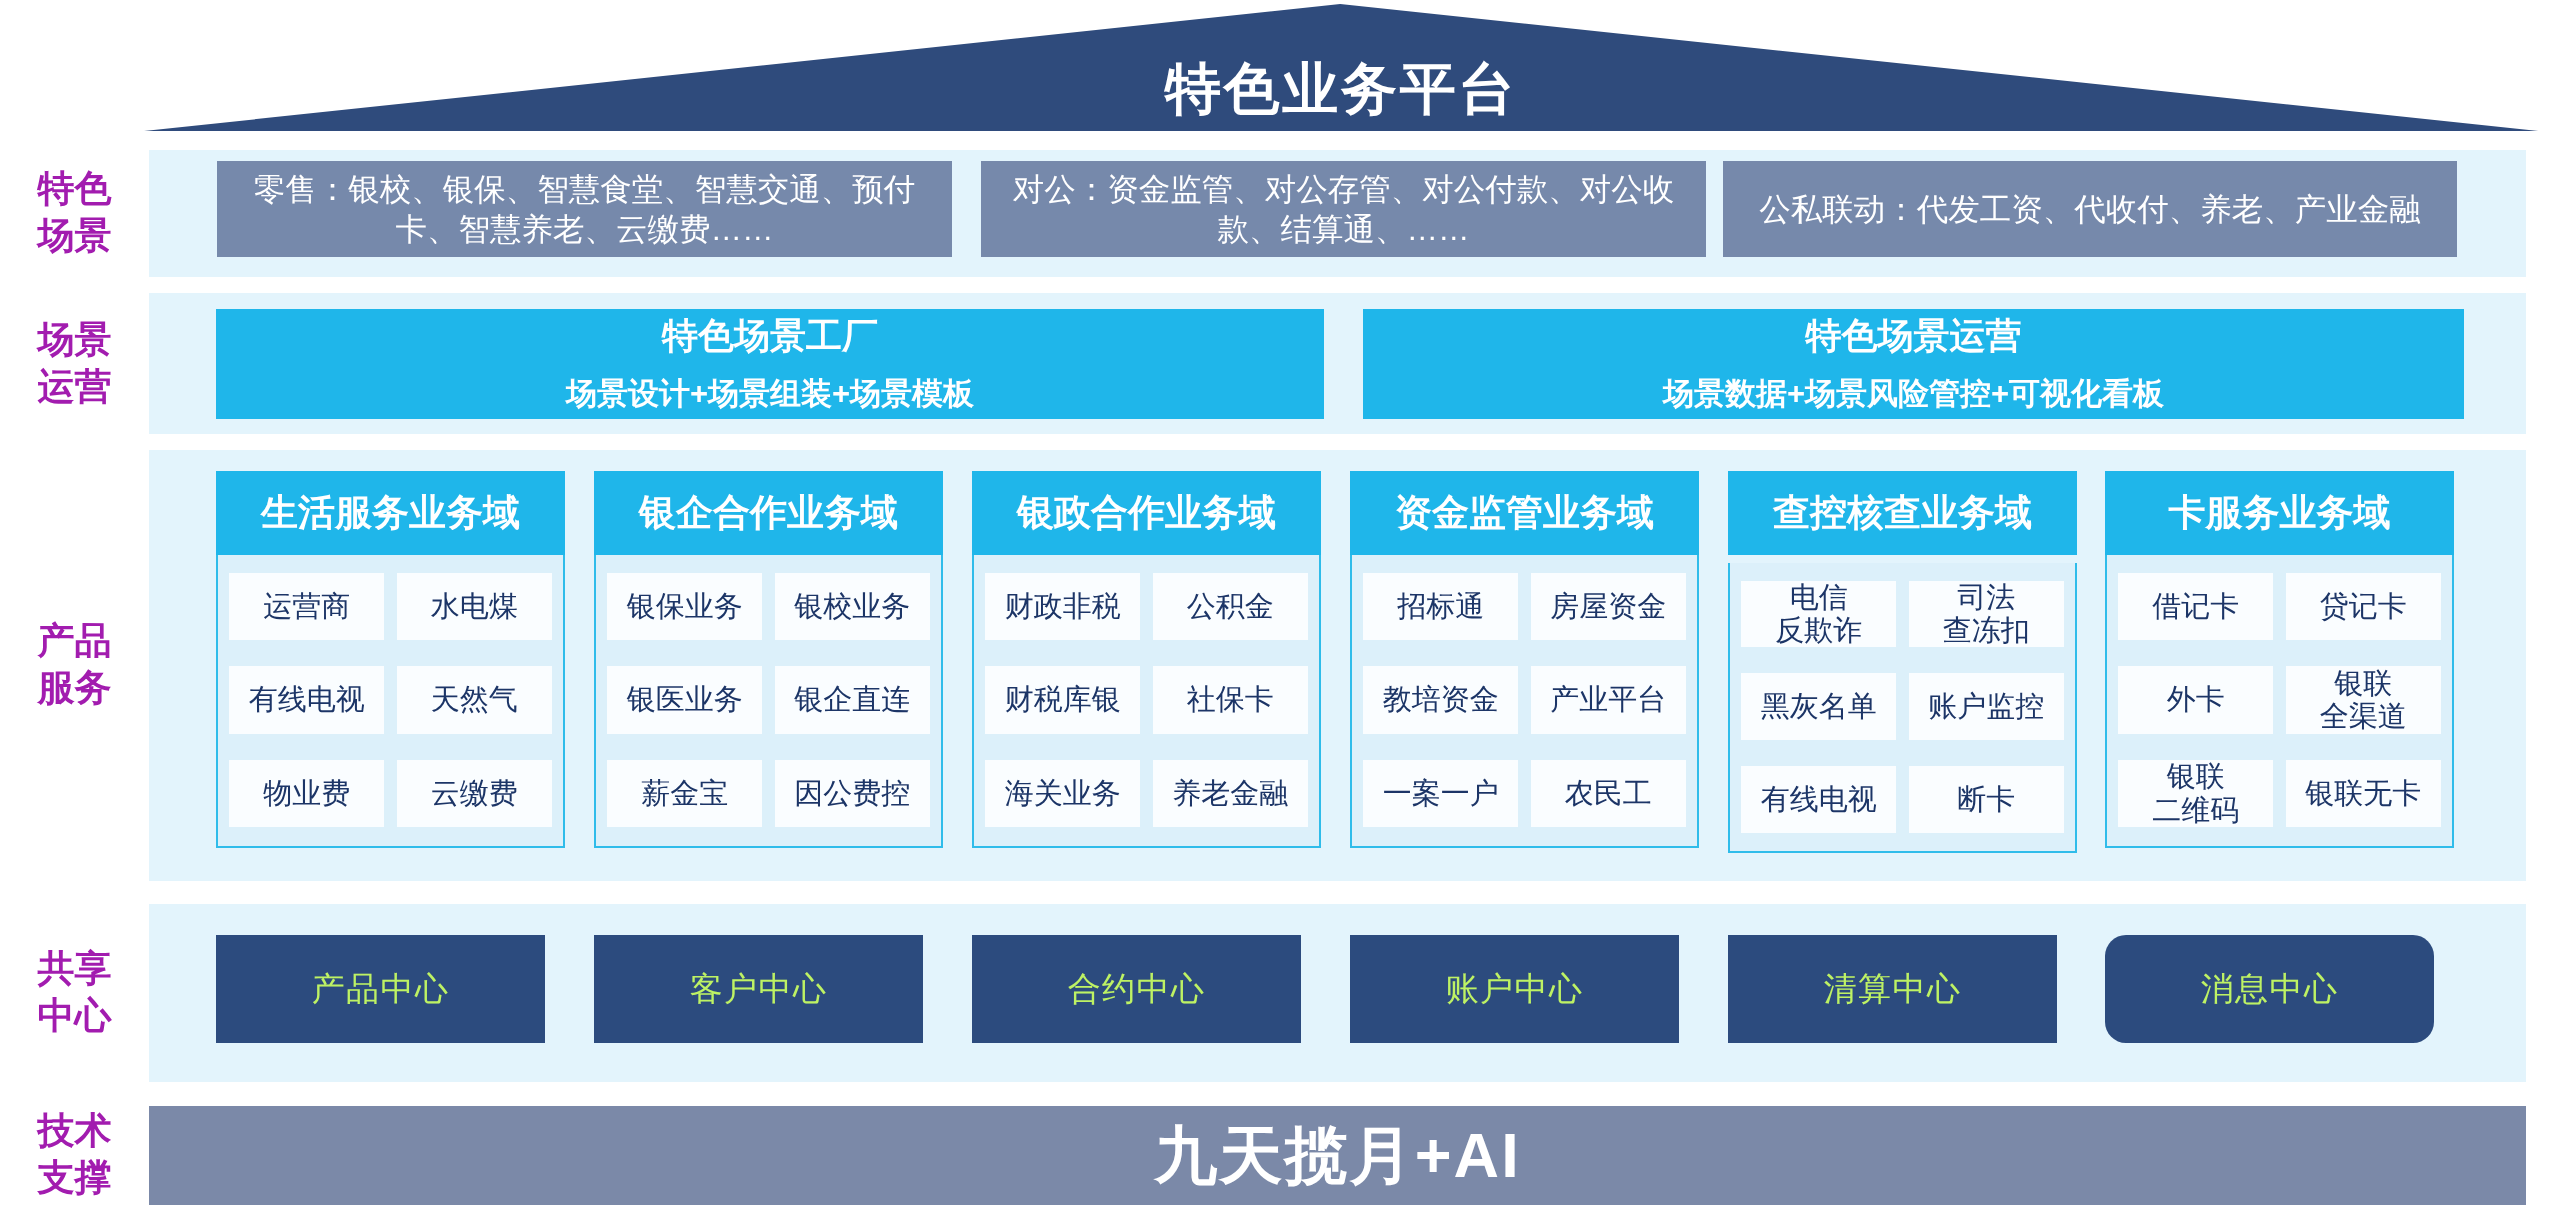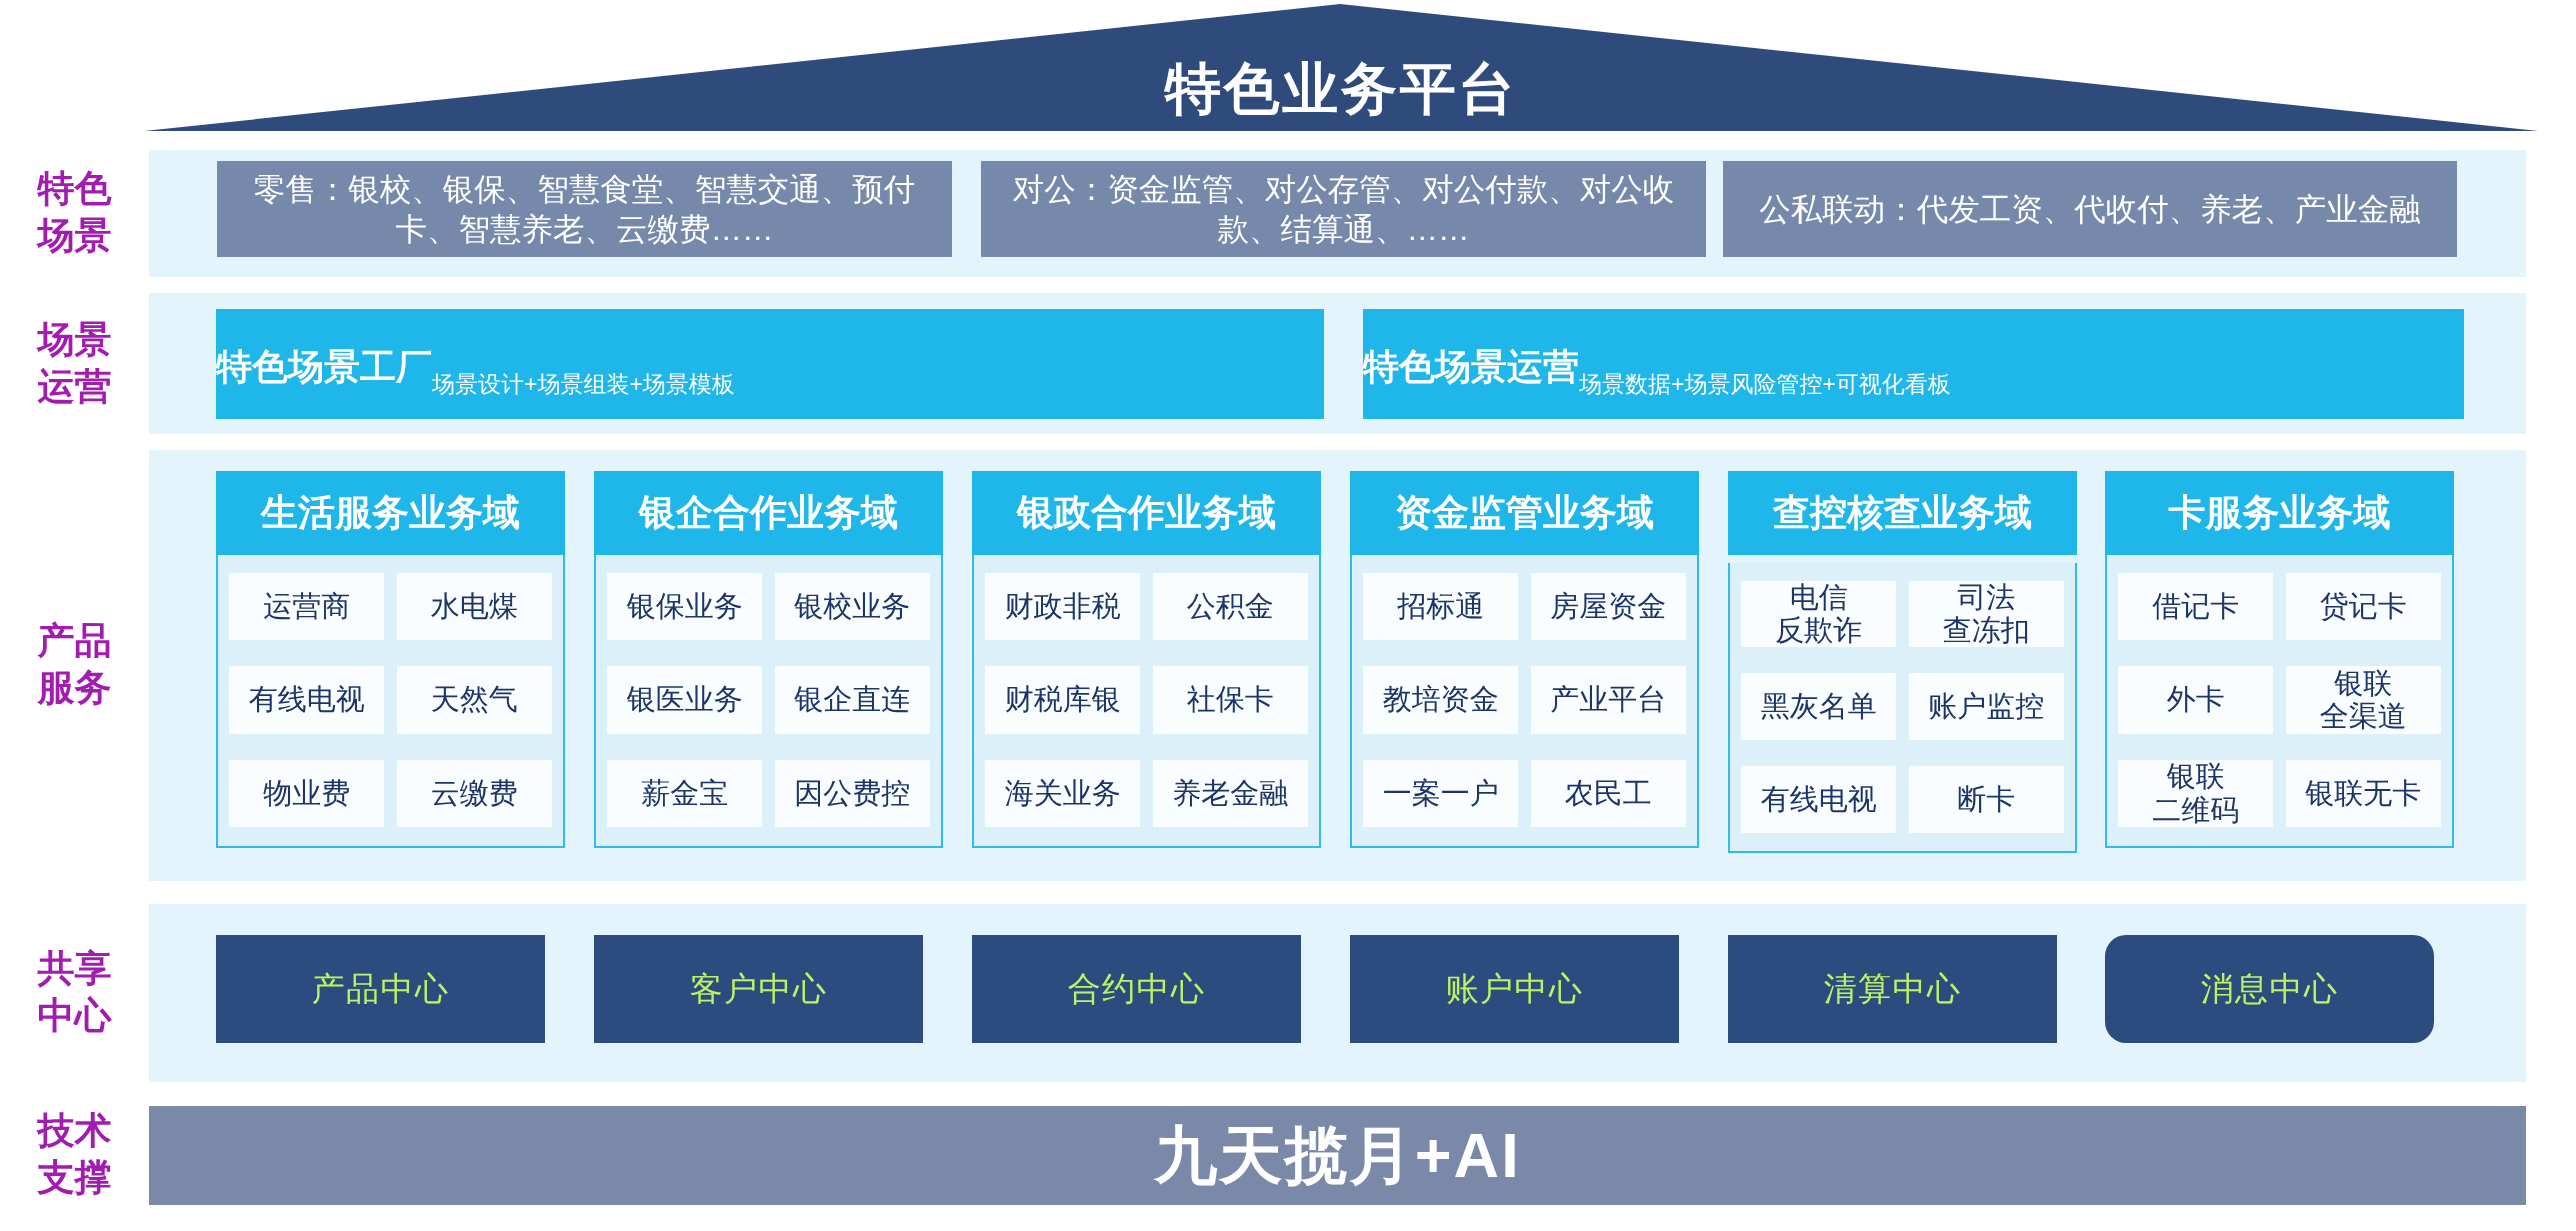--- a/index.html
+++ b/index.html
@@ -38,27 +38,27 @@
     text-align: center; font-size: 31.5px; line-height: 40px; padding: 0 25px;
   }
   .scene-box.b0 { left: 68px;  width: 735px; }
   .scene-box.b1 { left: 832px; width: 725px; }
   .scene-box.b2 { left: 1574px; width: 734px; }
 
   
   .op-box {
     position: absolute; top: 15.7px; height: 110px;
     background: #1FB6EA; color: #ffffff;
-    display: flex; flex-direction: row; align-items: center;
+    display: flex; flex-direction: column; align-items: center;
     padding-top: 6.8px; text-align: center;
   }
   .op-box.b0 { left: 67px;   width: 1108px; }
   .op-box.b1 { left: 1214px; width: 1101px; }
   .op-title { font-size: 36px; font-weight: 700; line-height: 42px; }
-  .op-sub   { font-size: 23px; font-weight: 400; margin-top: 34px; }
+  .op-sub   { font-size: 31px; font-weight: 700; margin-top: 16px; }
 
   
   .domain {
     position: absolute; top: 20.5px; width: 349px; height: 377px;
     display: flex; flex-direction: column;
   }
   .domain.c0 { left: 67px; }   .domain.c1 { left: 445px; }
   .domain.c2 { left: 823px; } .domain.c3 { left: 1201px; }
   .domain.c4 { left: 1579px; gap: 8px; } .domain.c5 { left: 1956px; }
   .domain-header {

